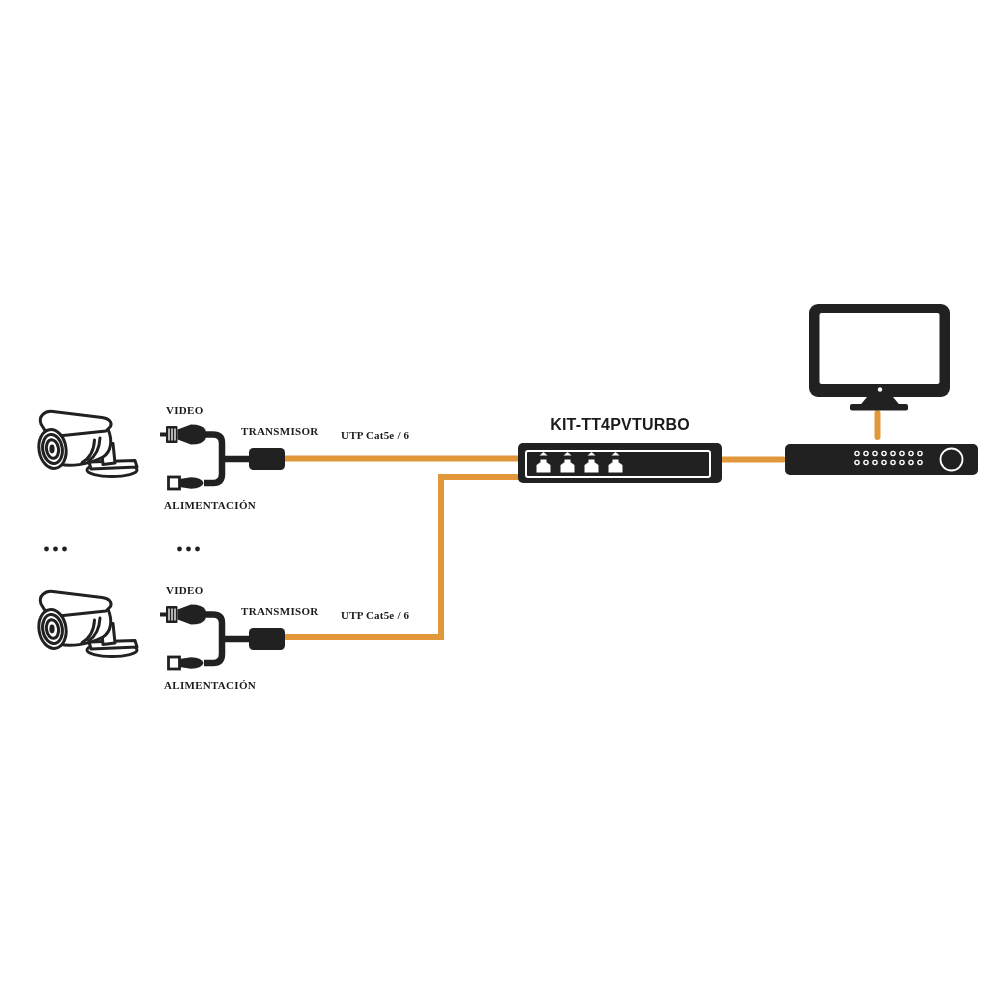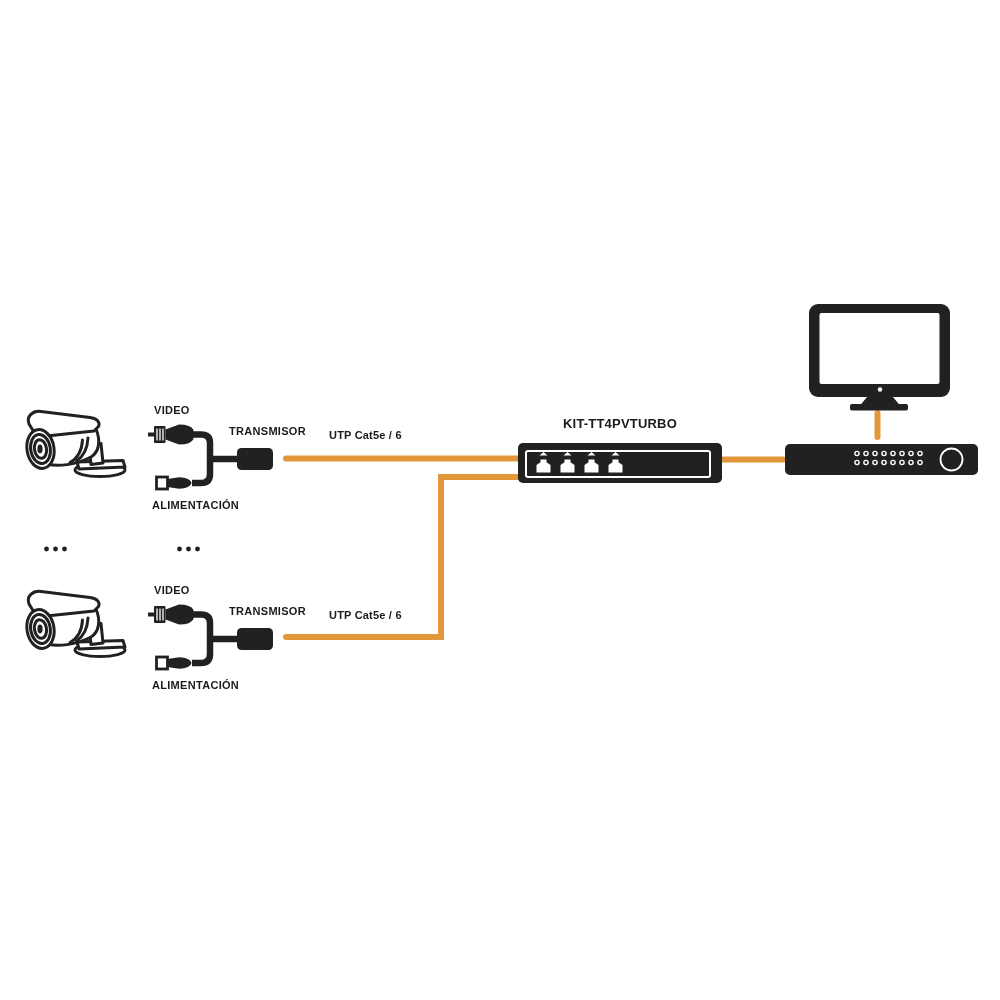--- a/index.html
+++ b/index.html
@@ -9,32 +9,32 @@
     --background:#FFFFFF;
   }
   html,body{margin:0;padding:0;background:var(--background);}
   .stage{
     position:relative;width:1000px;height:1000px;overflow:hidden;
     background:var(--background);
     font-family:"Liberation Sans",sans-serif;
   }
   .stage svg{position:absolute;display:block;}
   .defs-holder{width:0;height:0;position:absolute;}
-  .group{position:absolute;left:0;top:0;width:884px;height:540px;}
+  .group{position:absolute;left:12px;top:0;width:884px;height:540px;font-family:Liberation Serif, serif;}
 
   
   .lbl{
     position:absolute;white-space:nowrap;
     font-weight:bold;font-size:11px;letter-spacing:.3px;
     color:var(--text-ink);
   }
   .cable-lbl{font-size:11px;letter-spacing:.2px;}
   .model-lbl{
     position:absolute;left:518px;top:416px;width:204px;text-align:center;
-    font-weight:bold;font-size:13px;letter-spacing:.2px;color:var(--text-ink);
+    font-weight:bold;font-size:16px;letter-spacing:.2px;color:var(--text-ink);
   }
 
   
   .cable{stroke:var(--cable-orange);stroke-width:6;fill:none;stroke-linecap:round;stroke-linejoin:miter;}
   .ink{fill:var(--device-black);}
   .cam-line{stroke:var(--device-black);stroke-width:3;fill:#fff;stroke-linejoin:round;stroke-linecap:round;}
   .cam-dark{fill:var(--device-black);stroke:none;}
   .wire{stroke:var(--device-black);stroke-width:6.5;fill:none;}
   .rib{stroke:#fff;stroke-width:1.3;fill:none;}
   .dc-sq{fill:#fff;stroke:var(--device-black);stroke-width:2.8;}

